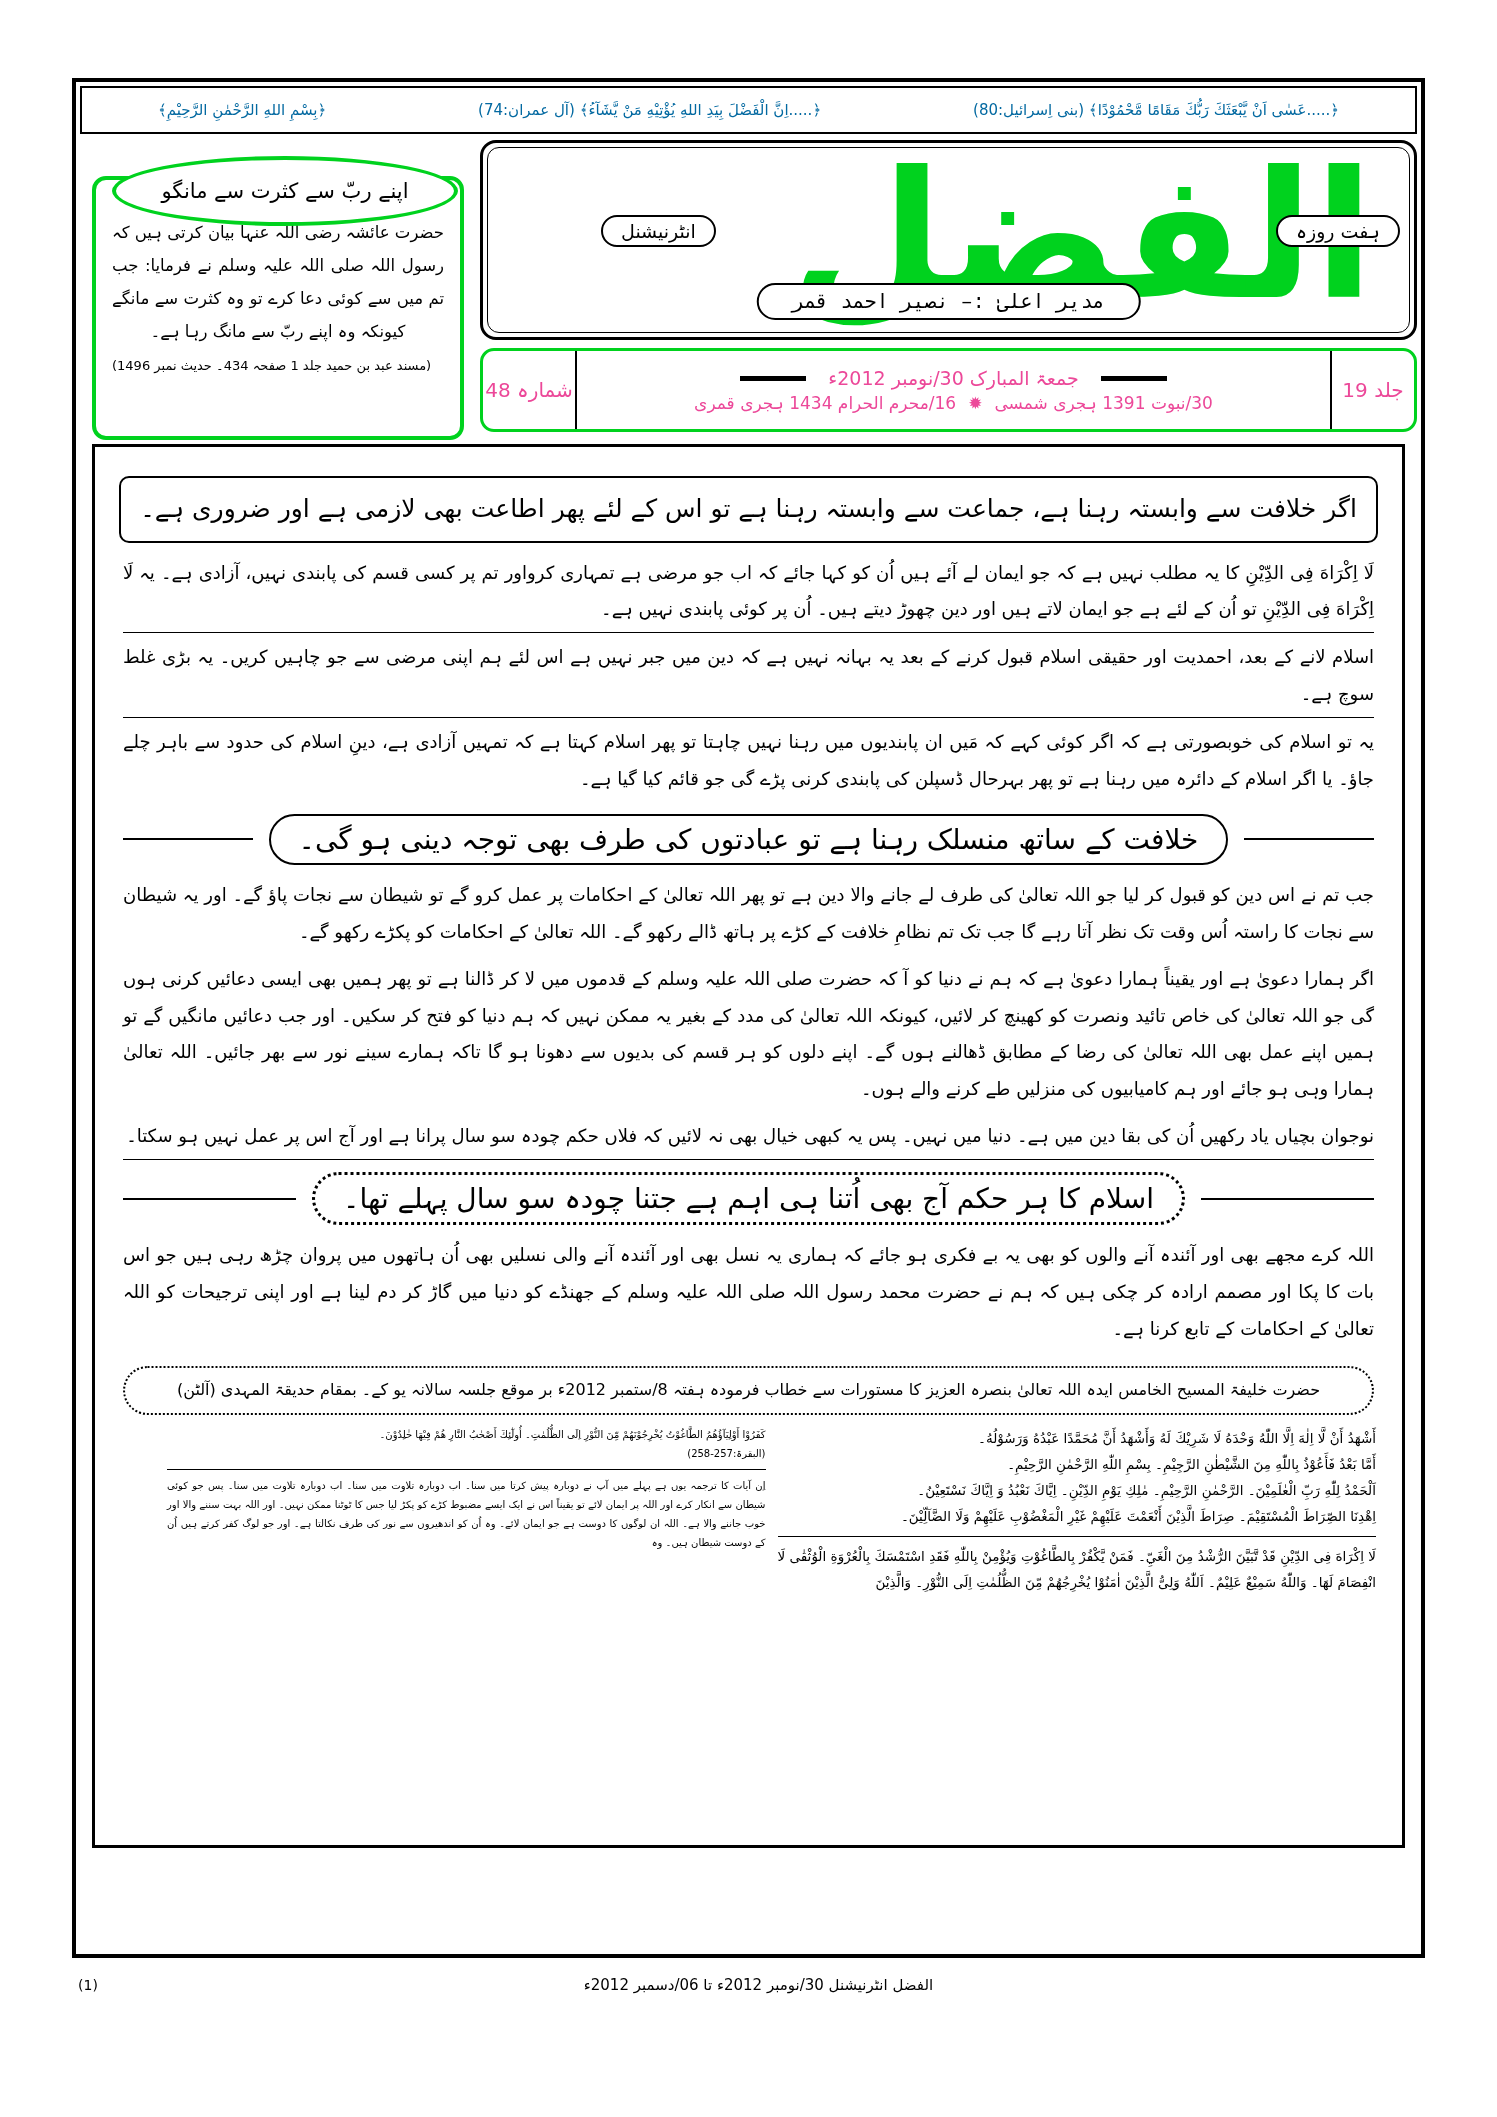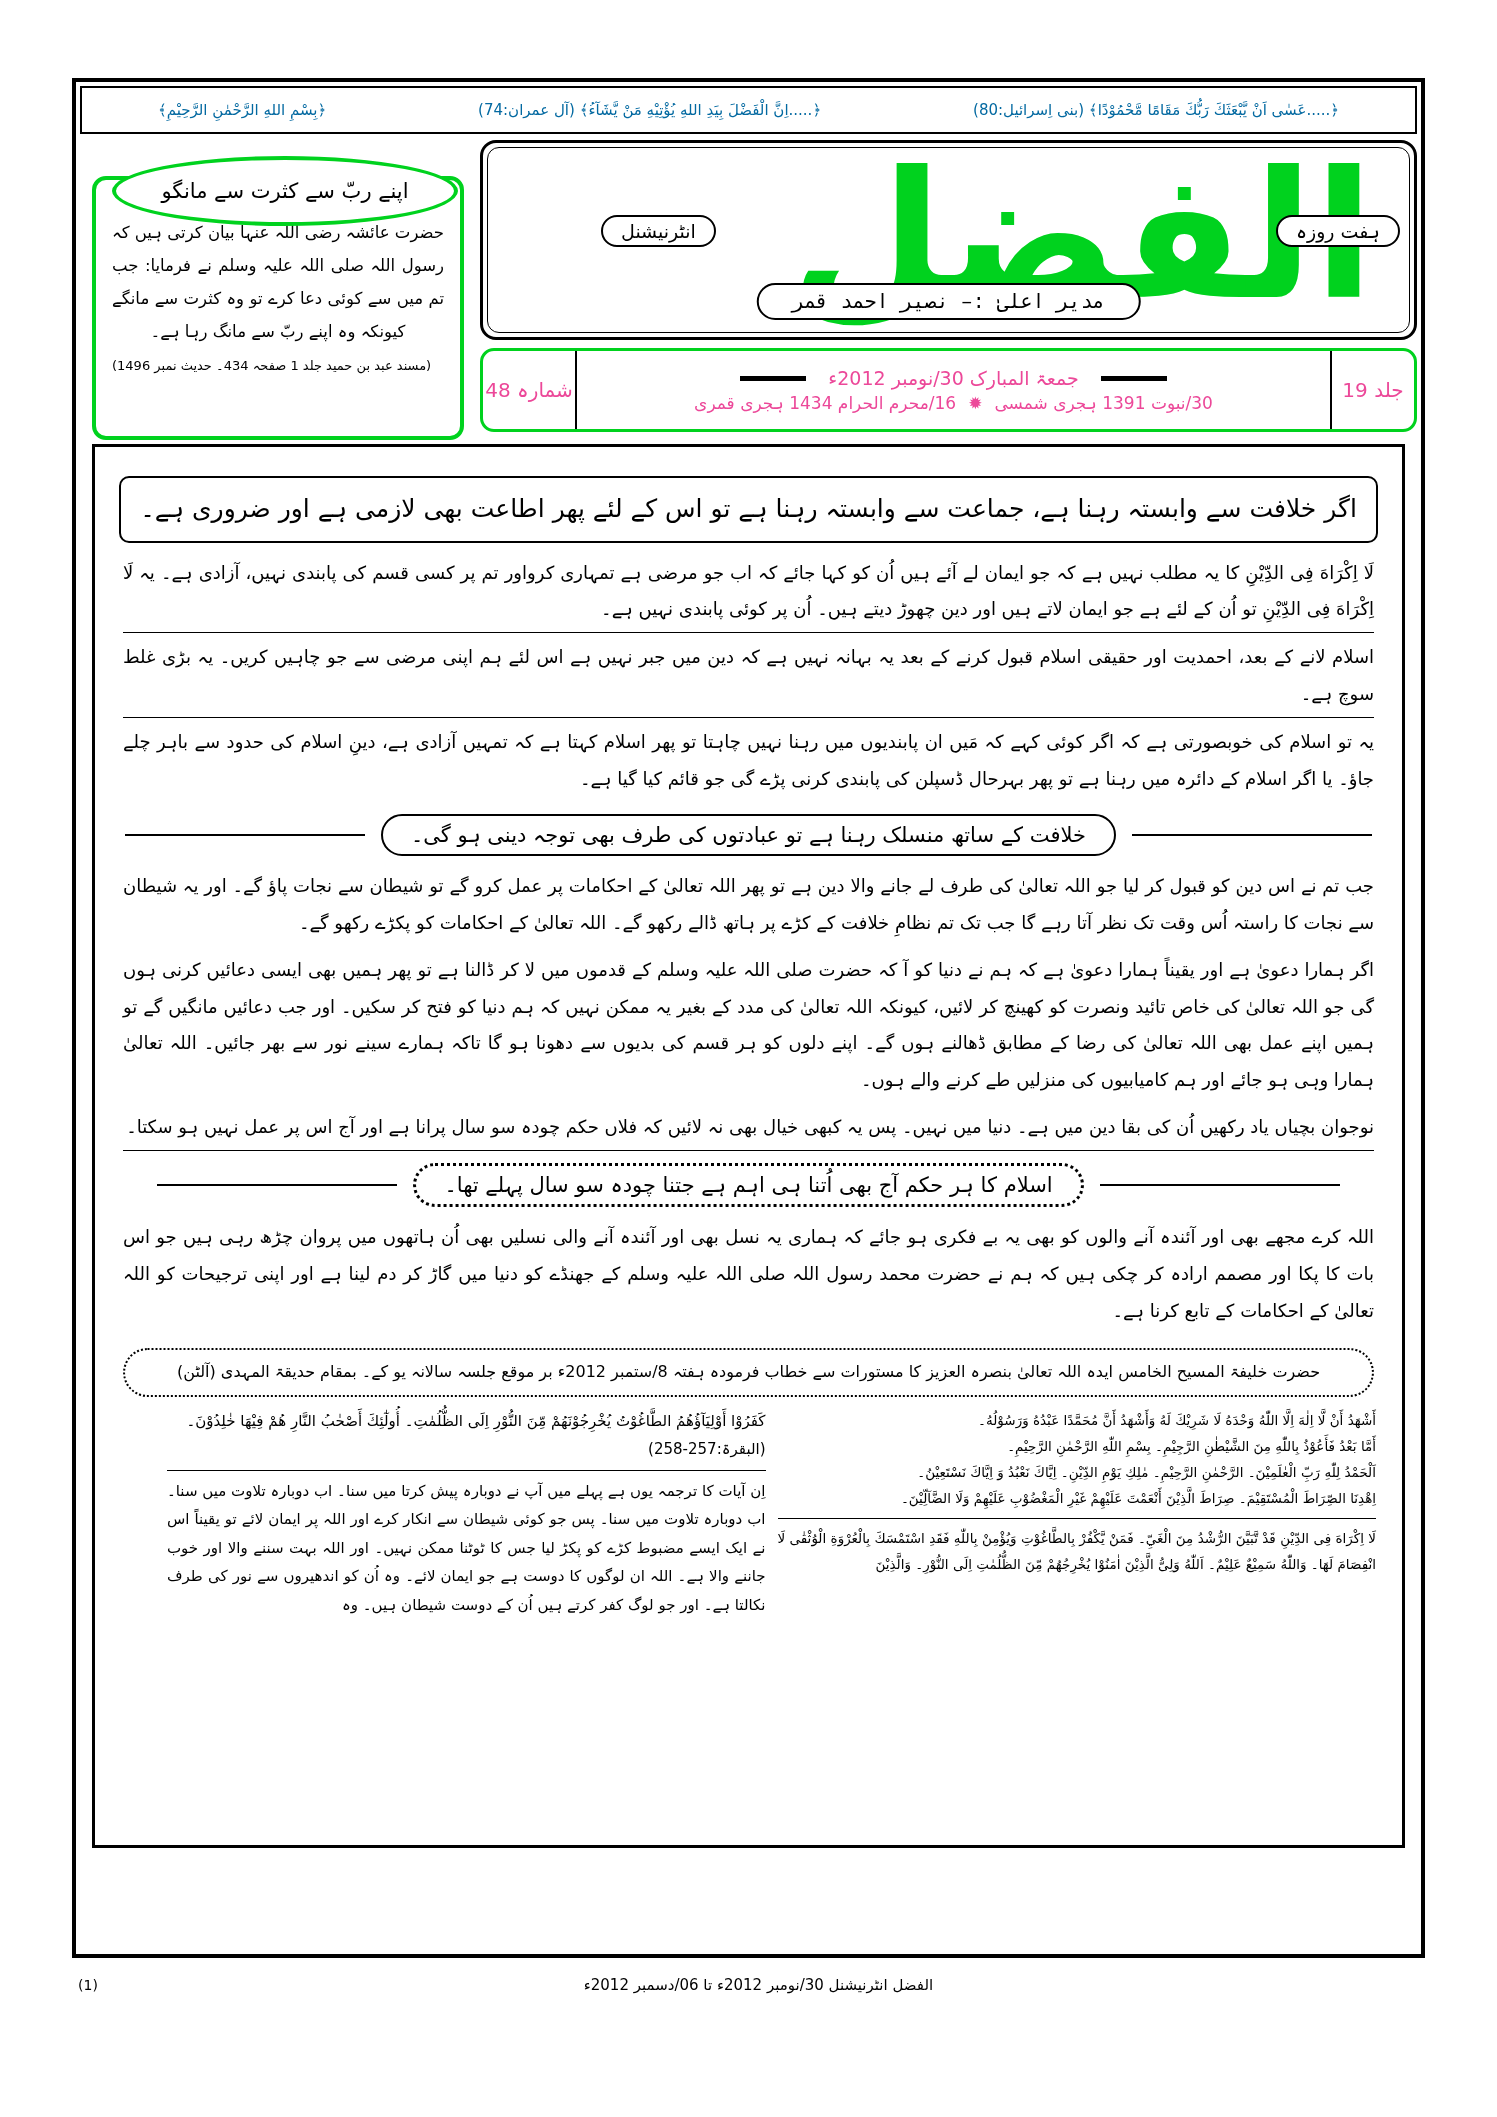--- a/index.html
+++ b/index.html
@@ -255,21 +255,21 @@
     justify-content: center;
     gap: 16px;
     margin: 12px 14px;
   }
   .subhead-wrap .rule { flex: 1; height: 2px; background: #000; max-width: 240px; }
   .subhead {
     border: 2px solid #000;
     border-radius: 999px;
     padding: 7px 28px;
     direction: rtl;
-    font-size: 21px;
+    font-size: 28px;
     color: #000;
     white-space: nowrap;
     background:#fff;
   }
   .subhead.dotted { border-style: dotted; border-width: 3px; }
 
   .attribution {
     margin: 14px 14px 8px;
     border: 2px dotted #000;
     border-radius: 999px;
@@ -290,21 +290,21 @@
     direction: rtl;
   }
   .arabic-col {
     flex: 1;
     direction: rtl;
     text-align: justify;
     font-size: 13.5px;
     line-height: 1.95;
     color: #000;
   }
-  .arabic-col.small { font-size: 15px; line-height: 1.9; margin-left: 46px; }
+  .arabic-col.small { font-size: 10px; line-height: 1.9; margin-left: 46px; }
   .arabic-col .sep { border-bottom: 1px solid #000; margin: 6px 0; }
 
   
   .footer {
     position: absolute;
     left: 72px;
     top: 1976px;
     width: 1353px;
     display: flex;
     flex-direction: row;

